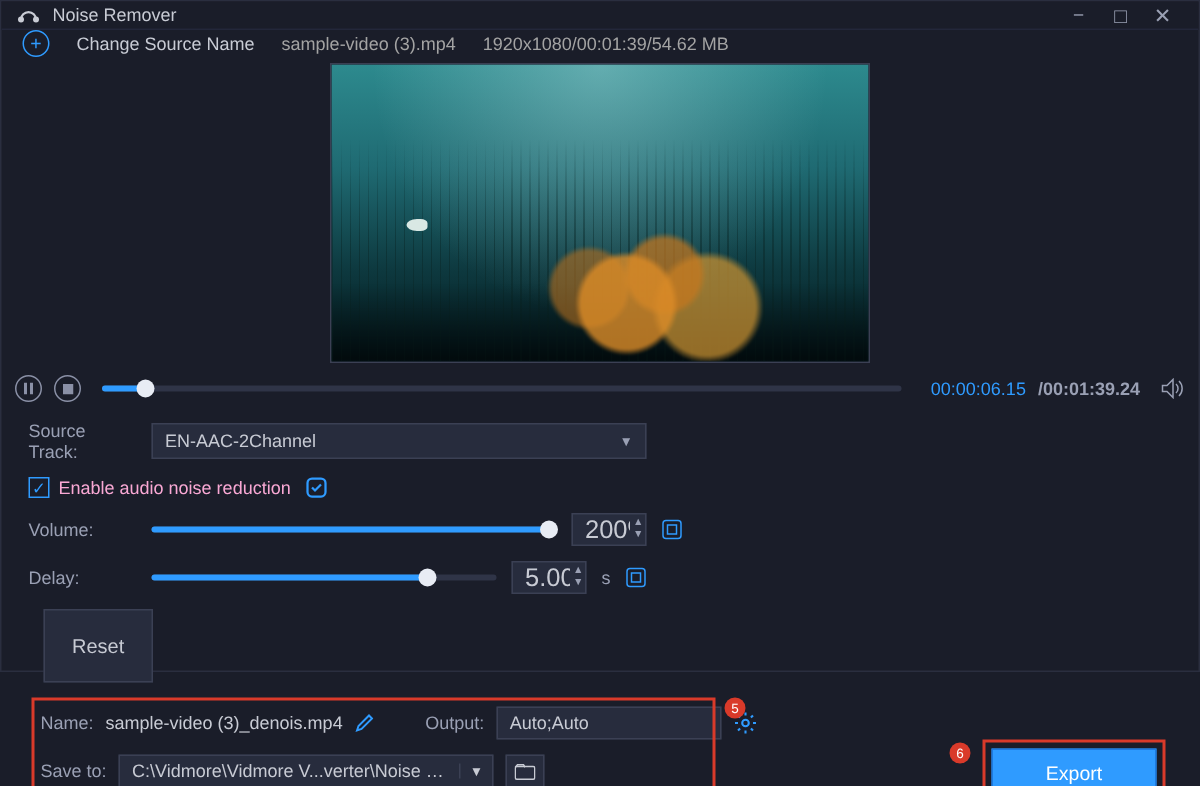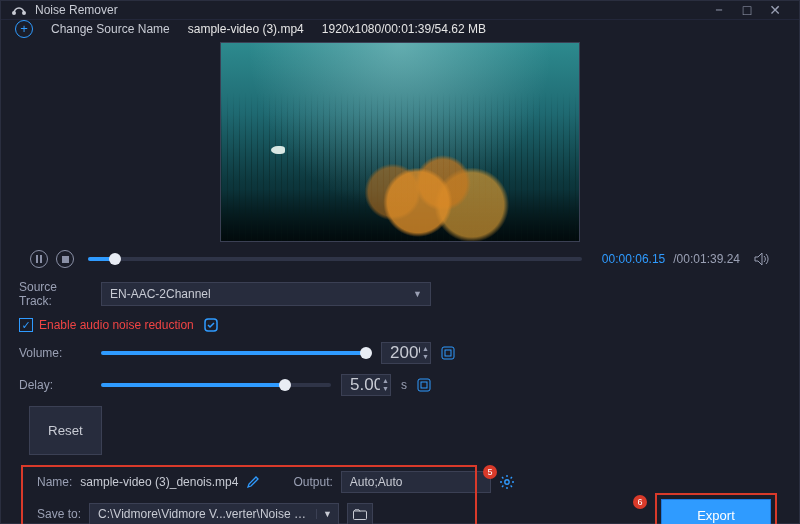--- a/index.html
+++ b/index.html
@@ -1,26 +1,26 @@
 <!DOCTYPE html>
 <html><head>
 <meta charset="utf-8">
 <style>
   * { box-sizing: border-box; margin: 0; padding: 0; font-family: "Segoe UI", Arial, sans-serif; }
   body { background: #1a1d29; width: 800px; height: 524px; overflow: hidden; color: #c8cbd4; font-size: 12px; }
-  .window { width: 800px; height: 524px; display: flex; flex-direction: column; background: #1a1d29; border:1px solid #2a2e3f;}
+  .window { width: 800px; height: 448px; display: flex; flex-direction: column; background: #1a1d29; border:1px solid #2a2e3f;}
   .titlebar { height: 30px; display: flex; align-items: center; padding: 0 10px; background:#1a1d29; border-bottom:1px solid #23273a;}
   .titlebar .tlogo { margin-right:8px; }
   .titlebar .tname { flex:0 0 auto; color:#c8cbd4; }
   .titlebar .spacer { flex:1; }
   .win-btn { width:28px; text-align:center; color:#9aa0b4; cursor:pointer; font-size:14px; }
   .topbar { height: 30px; display:flex; align-items:center; padding:0 14px; gap:18px; }
   .add-circle { width:18px; height:18px; border:1.5px solid #2f9bff; border-radius:50%; display:flex; align-items:center; justify-content:center; color:#2f9bff; font-size:13px; line-height:0; cursor:pointer;}
   .top-link { color:#c8cbd4; cursor:pointer;}
-  .top-info { color:#e5e5e5; }
+  .top-info { color:#a3a3a3; }
   .videoarea { display:flex; justify-content:center; padding:4px 0 2px 0; }
   .video-thumb { width:360px; height:200px; border:1px solid #3b4054; background:linear-gradient(#0e3a3e,#071a20); position:relative; overflow:hidden;}
   .water { position:absolute; inset:0; background:
      radial-gradient(ellipse at 50% 0%, rgba(200,240,240,0.35), rgba(8,60,70,0) 60%),
      linear-gradient(#2d8a8e 0%, #1f6a72 35%, #0d383e 70%, #051a1f 100%);
   }
   .kelp { position:absolute; bottom:0; width:100%; height:65%;
     background:
     radial-gradient(circle at 55% 70%, rgba(220,140,40,0.8) 0 14%, transparent 16%),
     radial-gradient(circle at 62% 55%, rgba(200,120,30,0.7) 0 10%, transparent 12%),
@@ -28,50 +28,50 @@
     radial-gradient(circle at 70% 72%, rgba(210,150,50,0.7) 0 12%, transparent 14%),
     linear-gradient(transparent 60%, rgba(0,0,0,0.6));
     filter:blur(0.6px);
    }
   .strands { position:absolute; bottom:0; width:100%; height:75%;
       background-image:
        repeating-linear-gradient(90deg, rgba(10,40,40,0.5) 0 1px, transparent 1px 6px);
       mask: linear-gradient(transparent, black 50%);
   }
   .fish { position:absolute; left:14%; top:52%; width:14px; height:8px; background:#d9e8e4; border-radius:60% 40% 40% 60%; }
-  .controls-row { display:flex; align-items:center; padding:6px 29px; gap:8px;}
+  .controls-row { display:flex; align-items:center; padding:6px 9px; gap:8px;}
   .round-btn { width:18px; height:18px; border:1.5px solid #8a90a6; border-radius:50%; display:flex;align-items:center;justify-content:center; color:#8a90a6; cursor:pointer; }
   .progress-track { flex:1; height:4px; background:#2f3447; border-radius:2px; position:relative; margin:0 6px;}
   .progress-fill { position:absolute; left:0; top:0; bottom:0; width:5.5%; background:#2f9bff; border-radius:2px;}
   .progress-handle { position:absolute; left:5.5%; top:50%; width:12px;height:12px;background:#e8ecf4;border-radius:50%; transform:translate(-50%,-50%); cursor:pointer;}
   .time-cur { color:#2f9bff; margin-left:6px;}
-  .time-tot { color:#9aa0b4; }
+  .time-tot { color:#9aa0b4;font-weight:bold; }
   .vol-icon { margin-left:6px; color:#9aa0b4; cursor:pointer;}
   .settings { padding:6px 18px 2px 18px; }
   .row { display:flex; align-items:center; margin-bottom:10px; gap:10px;}
   .row-label { width:72px; color:#9aa0b4;}
   .select { flex:0 0 330px; height:24px; background:#272c3d; border:1px solid #3b4054; display:flex; align-items:center; justify-content:space-between; padding:0 8px; color:#c8cbd4; cursor:pointer;}
   .checkbox { width:14px;height:14px;border:1.5px solid #2f9bff; display:flex;align-items:center;justify-content:center;color:#2f9bff;font-size:11px; cursor:pointer;}
-  .enable-label{ color:#ef4444;text-align:center;}
+  .enable-label{ color:#f9a8d4;text-align:center;}
   .cog-ind { color:#2f9bff; margin-left:4px;}
   .slider-track { flex:0 0 270px; height:4px; background:#2f3447; border-radius:2px; position:relative; }
   .slider-fill { position:absolute; left:0;top:0;bottom:0; background:#2f9bff; border-radius:2px;}
   .slider-handle{ position:absolute; top:50%; width:12px;height:12px;background:#e8ecf4;border-radius:50%; transform:translate(-50%,-50%); cursor:pointer;}
   .spin { width:50px; height:22px; background:#272c3d; border:1px solid #3b4054; display:flex; align-items:center; padding:0 4px 0 8px; cursor:text;}
   .spin input { width:30px; background:transparent;border:0;color:#c8cbd4;text-align:right;font-size:17px;outline:none;}
   .stepper { display:flex; flex-direction:column; margin-left:2px; font-size:7px; line-height:8px; color:#9aa0b4; cursor:pointer;}
   .link-icon { color:#2f9bff; cursor:pointer; width:18px; text-align:center;}
   .unit { color:#9aa0b4;}
   .reset-btn { background:#272c3d; border:1px solid #3b4054; color:#c8cbd4; padding:16px 18px; cursor:pointer; margin-left:10px;}
   .bottom-panel { margin:4px 14px 0 14px; padding:8px 6px; position:relative;}
   .red-box-5 { position:absolute; left:6px; top:2px; width:456px; height:62px; border:2px solid #d93a2a; pointer-events:none;}
   .badge { position:absolute; width:14px; height:14px; background:#d93a2a; color:#fff; border-radius:50%; font-size:9px; display:flex;align-items:center;justify-content:center;}
   .badge-5 { left:468px; top:2px;}
   .badge-6 { right:138px; top:32px;}
-  .brow { display:flex; align-items:center; gap:8px; margin-bottom:10px; padding-left:16px;}
+  .brow { display:flex; align-items:center; gap:8px; margin-bottom:10px; padding-left:6px;}
   .blabel { color:#9aa0b4;}
   .name-val { color:#c8cbd4;text-align:center; }
   .edit-icon { color:#2f9bff; cursor:pointer;}
   .out-sel { width:150px; height:22px; background:#272c3d; border:1px solid #3b4054; display:flex;align-items:center;justify-content:space-between;padding:0 8px; color:#c8cbd4; cursor:pointer;}
   .gear { color:#2f9bff; cursor:pointer;}
   .save-sel { width:250px; height:22px; background:#272c3d; border:1px solid #3b4054; display:flex;align-items:center;padding:0 6px 0 8px; color:#c8cbd4; cursor:pointer; gap:8px;}
   .save-sel .txt{ flex:1; white-space:nowrap; overflow:hidden; text-overflow:ellipsis;}
   .save-sel .dd{ border-left:1px solid #3b4054; padding-left:6px; color:#c8cbd4;}
   .folder-btn{ width:26px;height:22px;background:#272c3d;border:1px solid #3b4054;display:flex;align-items:center;justify-content:center;color:#c8cbd4;cursor:pointer;}
   .export-wrap { position:absolute; right:8px; top:12px;margin-top:18px;}

